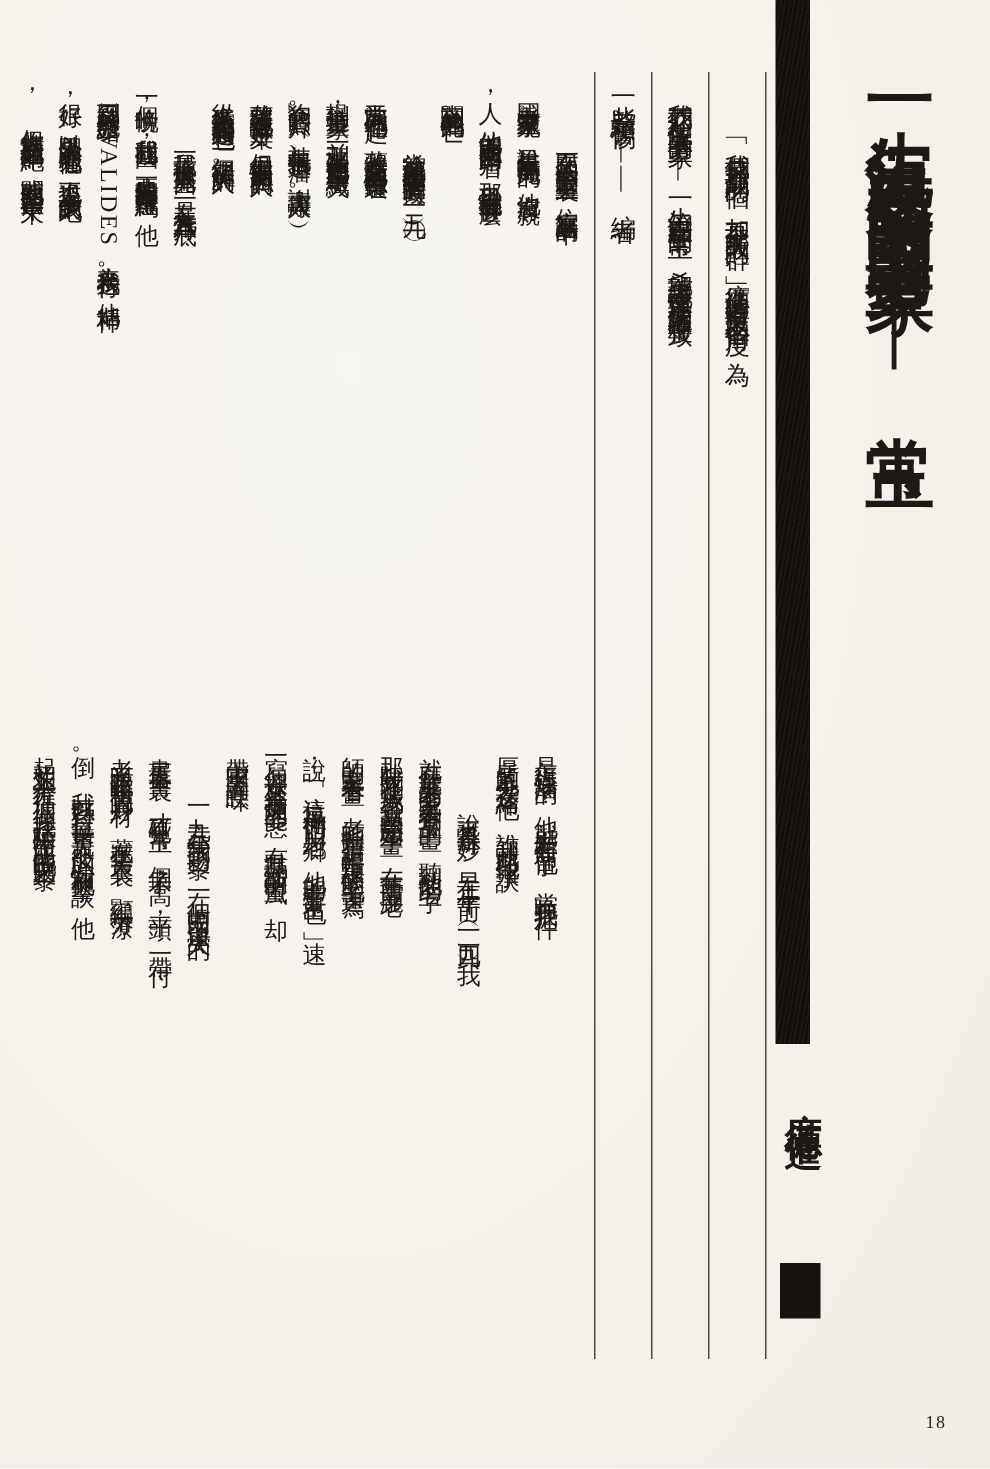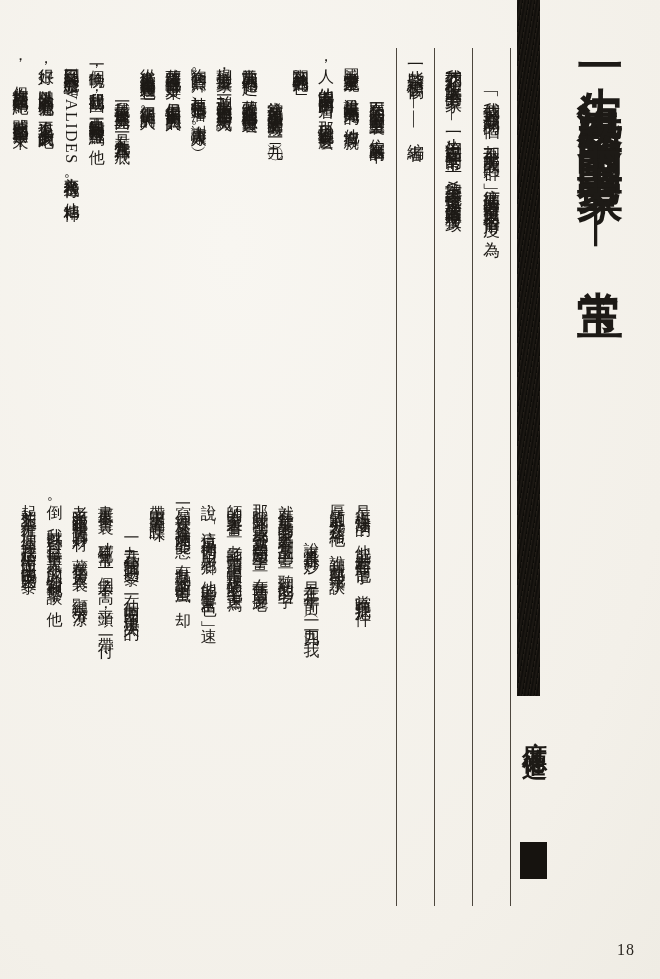--- a/index.html
+++ b/index.html
@@ -57,21 +57,21 @@
     font-size:16px;
   }
   #band-top{left:8px;top:56px;width:382px;height:430px;}
   #band-top .col{letter-spacing:1.5px;line-height:25.4px;}
   #band-top .col.indent{padding-top:33px;}
   #band-bottom{left:16px;top:492px;width:360px;height:484px;}
   #band-bottom .col{letter-spacing:3.4px;line-height:25.7px;}
   #band-bottom .col.indent{padding-top:37px;}
   .page-number{
     position:absolute;left:617px;top:941px;
-    font-size:16px;letter-spacing:1px;color:#2a2620;
+    font-size:12px;letter-spacing:1px;color:#2a2620;
   }
 </style>
 </head>
 <body>
 
 <div class="page">
 
   <div class="bar-mark"></div>
 
   <h1 class="title">一生沉沒在巴黎的中國老畫家——常玉</h1>

